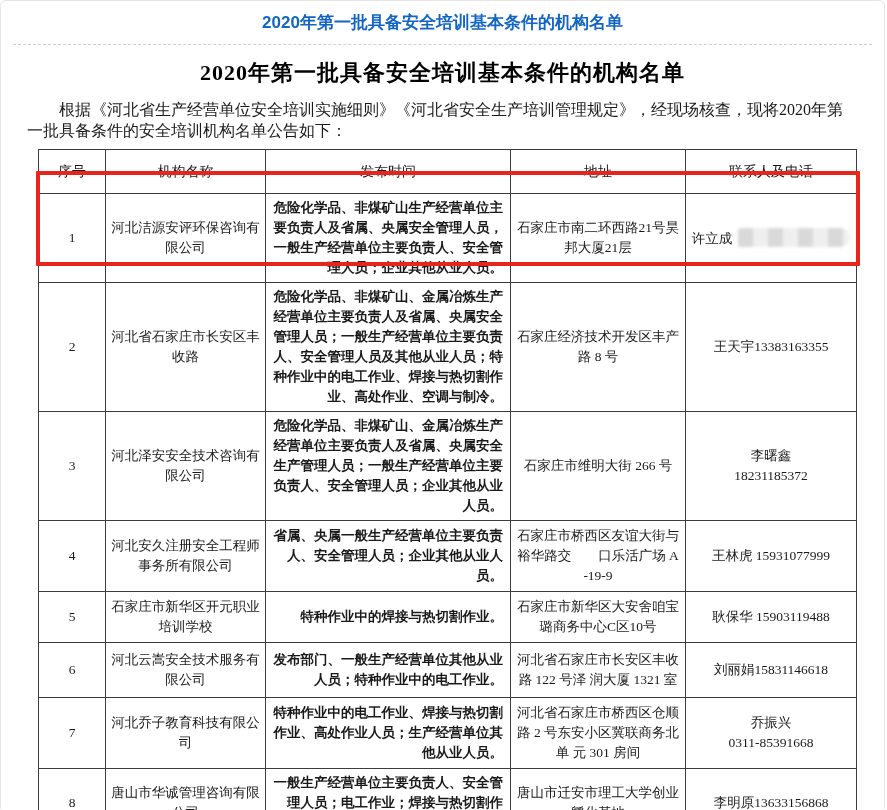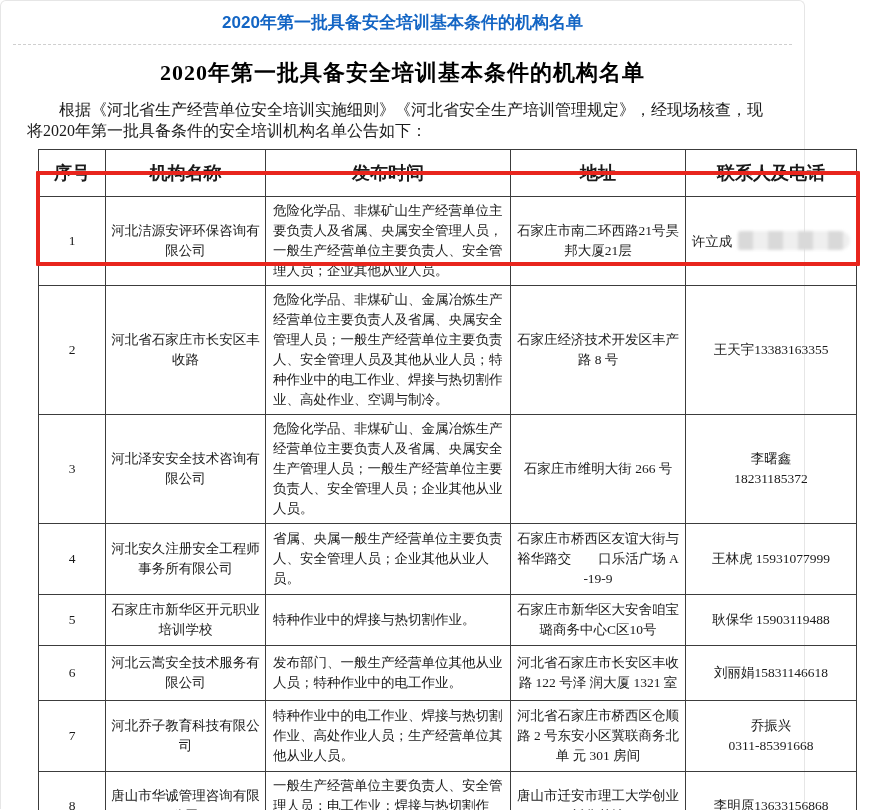--- a/index.html
+++ b/index.html
@@ -1,37 +1,37 @@
 <!DOCTYPE html>
 <html><head>
 <meta charset="utf-8">
 <style>
   html,body{margin:0;padding:0;background:#fff;}
   body{width:887px;height:810px;overflow:hidden;font-family:"Liberation Sans",sans-serif;}
-  #page{position:relative;width:805px;height:809px;border:1px solid #e6e6e6;border-bottom:none;
+  #page{position:relative;width:885px;height:809px;border:1px solid #e6e6e6;border-bottom:none;
         border-radius:6px 6px 0 0;background:#fff;box-sizing:border-box;}
   
   .hdr{padding-top:11px;text-align:center;}
   .hdr-title{font-size:17px;font-weight:bold;line-height:22px;margin:0;}
   .hdr-meta{margin-top:9px;font-size:13px;color:#a3a3a3;line-height:18px;}
   .hdr-meta .meta-item{display:inline-block;margin:0 13px;}
   .dash-sep{border:none;border-top:1px dashed #cfcfcf;margin:10px 12px 0 12px;height:0;}
   
   .article{font-family:"Liberation Serif",serif;color:#111;}
   .art-title{text-align:center;font-size:22px;font-weight:bold;letter-spacing:1px;
              margin:13px 0 11px 0;color:#000;}
   .art-intro{font-size:16px;line-height:21px;margin:0 26px 8px 26px;text-indent:2em;color:#1a1a1a;}
   
   .tbl-wrap{position:relative;margin-left:37px;}
   table{border-collapse:collapse;table-layout:fixed;width:818px;
         font-family:"Liberation Serif",serif;font-size:13.5px;color:#1a1a1a;}
   th,td{border:1px solid #3c3c3c;vertical-align:middle;word-break:break-all;}
-  th{font-size:18px;font-weight:bold;height:21px;padding:11px 2px;}
+  th{font-size:14px;font-weight:normal;height:21px;padding:11px 2px;}
   td{text-align:center;padding:5px 4px;line-height:20px;}
-  td.c-scope{text-align:left;padding:4px 7px;}
+  td.c-scope{text-align:right;padding:4px 7px;font-weight:bold;}
   col.w-no{width:67px;}col.w-name{width:160px;}col.w-scope{width:245px;}
   col.w-addr{width:175px;}col.w-contact{width:171px;}
   tr.r1{height:89px;} tr.r2{height:124px;} tr.r3{height:105px;} tr.r4{height:56px;}
   tr.r5{height:51px;} tr.r6{height:55px;} tr.r7{height:68px;} tr.r8{height:56px;}
   
   #hl-box{position:absolute;border:4px solid #e8251d;box-sizing:border-box;
           pointer-events:none;border-radius:1px;}
   
   .phone-blur{display:inline-block;vertical-align:-4px;width:112px;height:19px;margin-left:6px;
               border-radius:3px 10px 10px 3px;filter:blur(1.5px);

